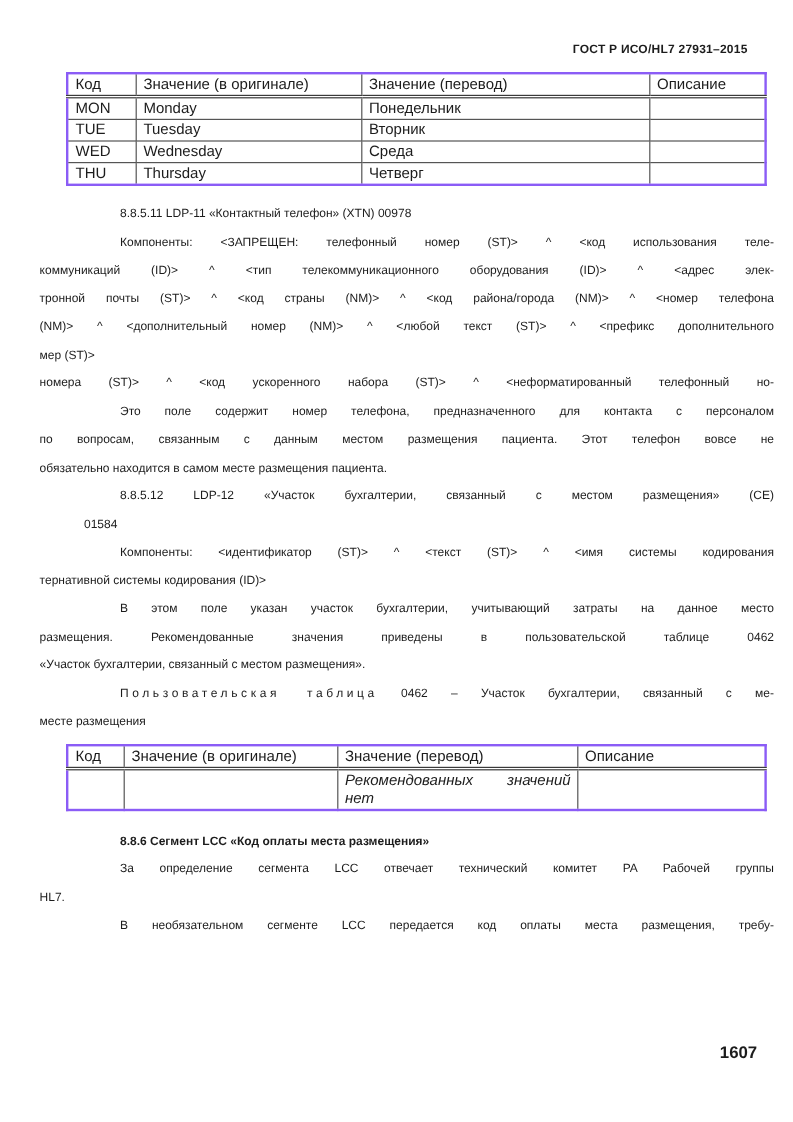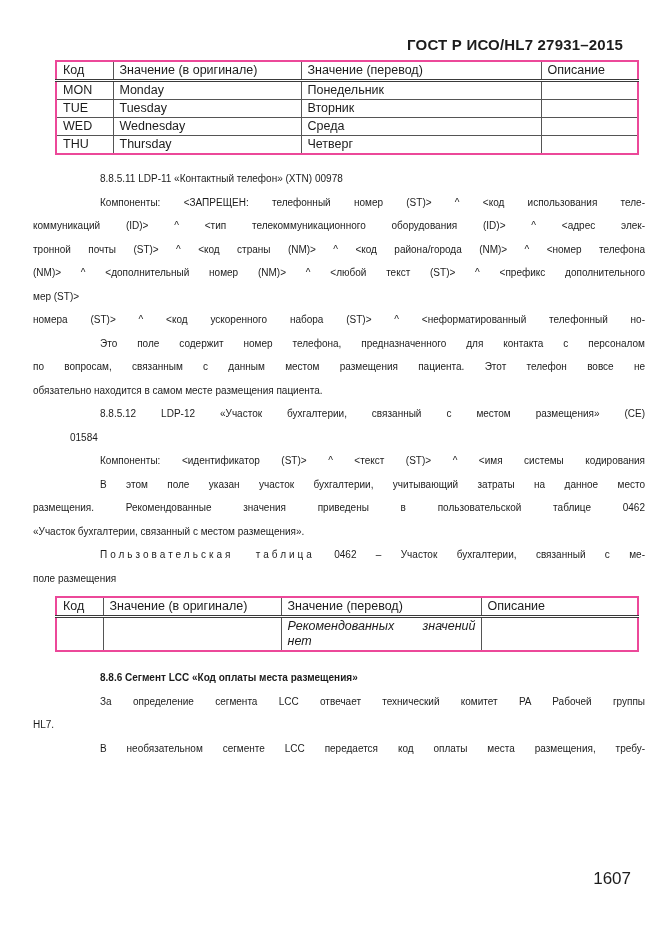--- a/index.html
+++ b/index.html
@@ -3,30 +3,30 @@
 <meta charset="utf-8">
 <style>
   html,body { margin:0; padding:0; }
   body {
     width:661px; height:935px; background:#ffffff; position:relative;
     font-family:"Liberation Sans", sans-serif; color:#1c1c1c;
     overflow:hidden;
   }
   .page-header {
     position:absolute; top:36px; right:38px;
-    font-size:15px; font-weight:bold; letter-spacing:0.2px;
+    font-size:10px; font-weight:bold; letter-spacing:0.2px;
   }
   .page-number {
     position:absolute; top:869px; right:30px;
-    font-size:17px; font-weight:normal;
+    font-size:14px; font-weight:bold;
   }
   table.tbl {
     border-collapse:collapse; table-layout:fixed;
     margin-left:55px; width:582px;
-    border:2px solid #ec4899;
+    border:2px solid #8b5cf6;
   }
   table.tbl th, table.tbl td {
     border:1px solid #555;
     font-size:12.5px; font-weight:normal; text-align:left;
     vertical-align:top; padding:1px 5px 1px 6px;
     line-height:15px; height:15px; overflow:hidden;
   }
   table.tbl thead th { border-bottom:3px double #3a3a3a; }
   table.tbl td.justcell { text-align:justify; text-align-last:left;font-style:italic; }
   .tbl-days { margin-top:60px; }
@@ -95,25 +95,26 @@
     <div class="line just"><span>тронной почты (ST)&gt; ^ &lt;код страны (NM)&gt; ^ &lt;код района/города (NM)&gt; ^ &lt;номер телефона</span></div>
     <div class="line just"><span>(NM)&gt; ^ &lt;дополнительный номер (NM)&gt; ^ &lt;любой текст (ST)&gt; ^ &lt;префикс дополнительного</span></div>
     <div class="line"><span>мер (ST)&gt;</span></div>
     <div class="line just"><span>номера (ST)&gt; ^ &lt;код ускоренного набора (ST)&gt; ^ &lt;неформатированный телефонный но-</span></div>
     <div class="line ind just"><span>Это поле содержит номер телефона, предназначенного для контакта с персоналом</span></div>
     <div class="line just"><span>по вопросам, связанным с данным местом размещения пациента. Этот телефон вовсе не</span></div>
     <div class="line"><span>обязательно находится в самом месте размещения пациента.</span></div>
     <div class="line ind just"><span>8.8.5.12 LDP-12 «Участок бухгалтерии, связанный с местом размещения» (CE)</span></div>
     <div class="line ind2"><span>01584</span></div>
     <div class="line ind just"><span>Компоненты: &lt;идентификатор (ST)&gt; ^ &lt;текст (ST)&gt; ^ &lt;имя системы кодирования</span></div>
+    <div class="line"><span>тернативной системы кодирования (ID)&gt;</span></div>
     <div class="line ind just"><span>В этом поле указан участок бухгалтерии, учитывающий затраты на данное место</span></div>
     <div class="line just"><span>размещения. Рекомендованные значения приведены в пользовательской таблице 0462</span></div>
     <div class="line"><span>«Участок бухгалтерии, связанный с местом размещения».</span></div>
     <div class="line ind just"><span class="sp">Пользовательская таблица</span><span> 0462 – Участок бухгалтерии, связанный с ме-</span></div>
-    <div class="line"><span>поле размещения</span></div>
+    <div class="line"><span>месте размещения</span></div>
   </div>
 
 <table class="tbl tbl-0462">
     <colgroup>
       <col style="width: 47px;">
       <col style="width: 178px;">
       <col style="width: 200px;">
       <col style="width: 157px;">
     </colgroup>
     <thead>

